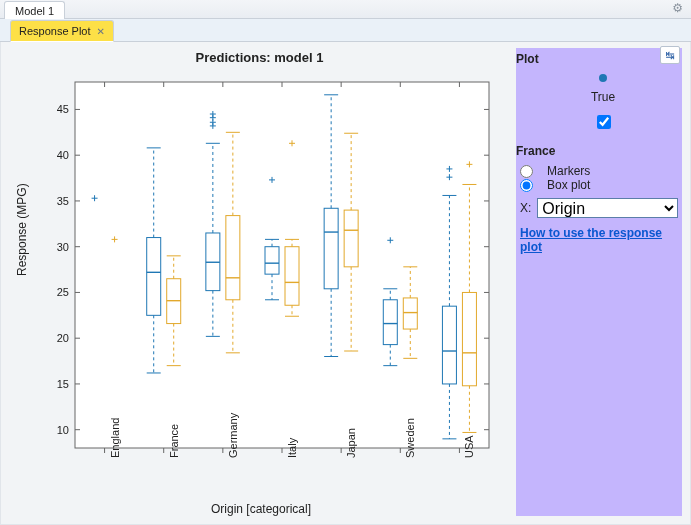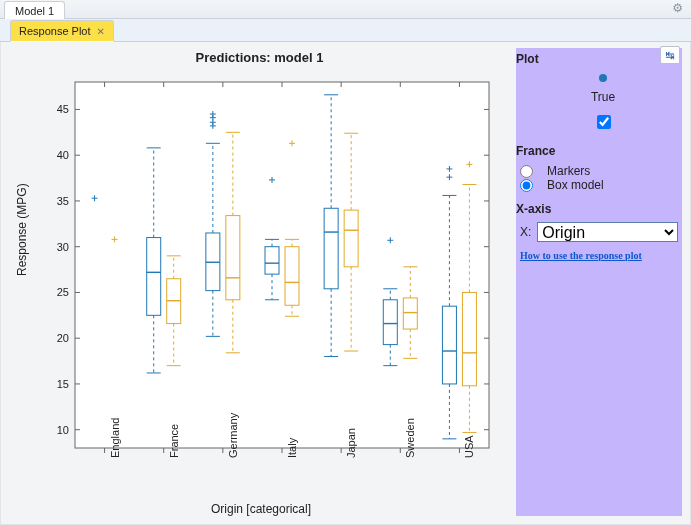--- a/index.html
+++ b/index.html
@@ -83,21 +83,21 @@
   }
   .side-pane .hdr { font-weight:bold; margin-top:4px; }
   .legend-row { display:flex; align-items:center; gap:8px; padding:2px 4px 2px 12px;flex-direction:column; }
   .legend-marker { width:8px; height:8px; border-radius:50%; display:inline-block; }
   .legend-row .lbl { flex:1; }
   .legend-row input[type=checkbox] { width:14px; height:14px; }
   .radio-row { display:flex; align-items:center; gap:14px; padding:0 4px; }
   .radio-row input[type=radio] { width:13px; height:13px; margin:0; }
   .xaxis-row { display:flex; align-items:center; gap:6px; padding:0 4px; }
   select.axis-sel { flex:1; border:1px solid #5b7ea8; height:20px; font-size:16px; background:#fff; }
-  a.help { color:#0b57d0; text-decoration:underline; font-weight:bold; padding:2px 4px; font-size:10px;font-family:Liberation Serif, serif; }
+  a.help { color:#0b57d0; text-decoration:underline; font-weight:bold; padding:2px 4px; font-size:12px; }
   .expand-btn {
     position:absolute; right:10px; top:4px;
     width:18px; height:16px;
     border:1px solid #b8c3d0;
     border-radius:2px;
     background:#fff;
     color:#2b5fa4;
     font-size:11px;
     display:flex; align-items:center; justify-content:center;
   }
@@ -288,25 +288,24 @@
         </div>
 
       <div class="hdr">France</div>
       <div id="style-rows">
           <div class="radio-row">
             <input type="radio" name="style" style="">
             <span>Markers</span>
           </div>
           <div class="radio-row">
             <input type="radio" name="style" checked="" style="">
-            <span>Box model</span>
+            <span>Box plot</span>
           </div>
         </div>
 
-      <div class="hdr">X-axis</div>
       <div class="xaxis-row">
         <span>X:</span>
         <select class="axis-sel" id="xaxis-select"><option>Origin</option></select>
       </div>
 
       <a href="#" class="help">How to use the response plot</a>
     </div>
   </div>
 </div>
 

